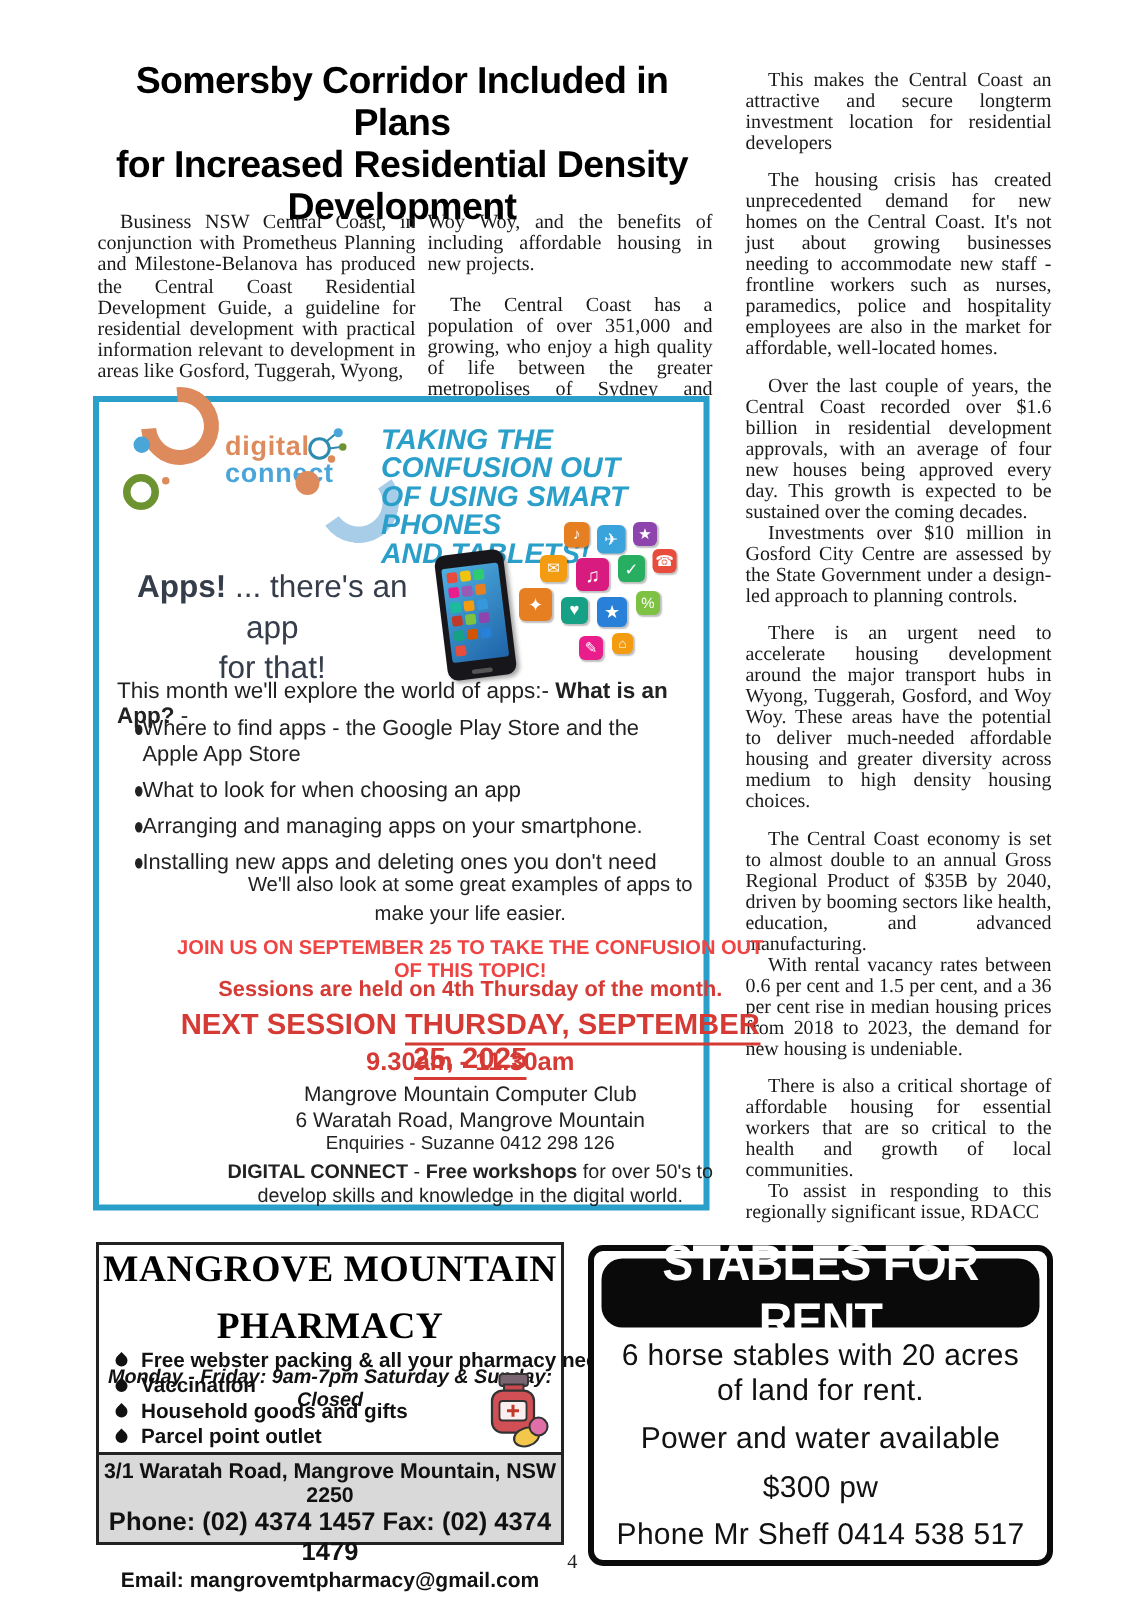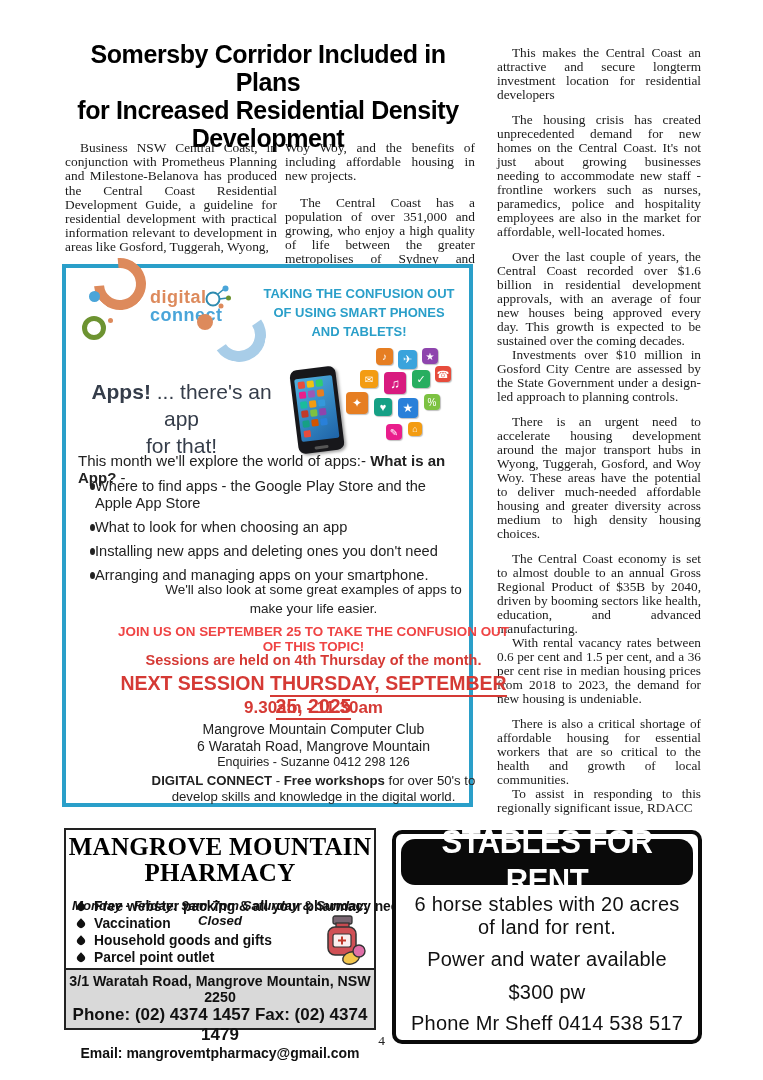--- a/index.html
+++ b/index.html
@@ -31,22 +31,22 @@
   .dot-blue{position:absolute;left:23px;top:23px;width:11px;height:11px;border-radius:50%;background:var(--logo-blue,#4aa5d9);}
   .logo-text{position:absolute;left:84px;top:20px;font-weight:700;font-size:18px;line-height:18px;letter-spacing:.5px;}
   .logo-digital{color:var(--logo-orange,#dd8a5c);}
   .logo-connect{color:var(--logo-blue,#4aa5d9);}
   .logo-net{position:absolute;left:138px;top:16px;}
   .donut-green{position:absolute;left:16px;top:48px;width:14px;height:14px;border:5px solid var(--green,#6d9331);border-radius:50%;}
   .dot-orange-tiny{position:absolute;left:42px;top:50px;width:5px;height:5px;border-radius:50%;background:var(--logo-orange,#dd8a5c);}
   .dot-orange{position:absolute;left:131px;top:46px;width:16px;height:16px;border-radius:50%;background:var(--logo-orange,#dd8a5c);}
   .arc-blue{position:absolute;left:146px;top:40px;width:32px;height:32px;border:11px solid var(--light-blue,#a8cde8);
             border-radius:50%;border-top-color:transparent;border-left-color:transparent;transform:rotate(10deg);}
-  .tagline{position:absolute;left:188px;top:16px;width:210px;text-align:center;color:var(--teal,#2a9fc9);
-           font-weight:700;font-size:13px;line-height:19px;}
+  .tagline{position:absolute;left:188px;top:16px;width:210px;color:var(--teal,#2a9fc9);
+           font-weight:700;font-size:19px;line-height:19px;font-style:italic;}
   .apps-head{position:absolute;left:8px;top:110px;width:215px;text-align:center;
              color:var(--navy,#353d4a);font-size:21px;line-height:27px;}
   .apps-head .b{font-weight:700;}
 
   .phone-wrap{position:absolute;left:212px;top:80px;width:185px;height:105px;}
   .phone{position:absolute;left:16px;top:20px;width:46px;height:84px;background:#17171b;border-radius:7px;
          transform:rotate(-7deg);box-shadow:2px 2px 3px rgba(0,0,0,.35);}
   .phone .screen{position:absolute;left:4px;top:9px;right:4px;bottom:12px;border-radius:2px;overflow:hidden;
          background:linear-gradient(145deg,#4fb0e0,#1e63a8);display:flex;flex-wrap:wrap;gap:2px;padding:3px;box-sizing:border-box;}
   .phone .screen i{width:7px;height:7px;border-radius:1.5px;display:block;}
@@ -212,46 +212,46 @@
       <div class="bi">
           <span class="mini-bullet"></span>
           <span>Where to find apps - the Google Play Store and the Apple App Store</span>
         </div>
       <div class="bi">
           <span class="mini-bullet"></span>
           <span>What to look for when choosing an app</span>
         </div>
       <div class="bi">
           <span class="mini-bullet"></span>
-          <span>Installing new apps and deleting ones you don't need</span>
+          <span>Arranging and managing apps on your smartphone.</span>
         </div>
       <div class="bi">
           <span class="mini-bullet"></span>
-          <span>Arranging and managing apps on your smartphone.</span>
+          <span>Installing new apps and deleting ones you don't need</span>
         </div>
     </div>
 
     <div class="center closing">
       <div>We'll also look at some great examples of apps to</div>
       <div>make your life easier.</div>
     </div>
     <div class="center join">JOIN US ON  SEPTEMBER 25 TO TAKE THE CONFUSION OUT OF THIS TOPIC!</div>
     <div class="center sessions">Sessions are held on 4th Thursday of the month.</div>
     <div class="center nextsession"><span>NEXT SESSION </span><span class="u">THURSDAY, SEPTEMBER 25,  2025</span></div>
     <div class="center timeline">9.30am - 11.30am</div>
     <div class="center venue1">Mangrove Mountain Computer Club</div>
     <div class="center venue2">6 Waratah Road, Mangrove Mountain</div>
     <div class="center venue3">Enquiries - Suzanne 0412 298 126</div>
     <div class="center footerline1"><span class="fb">DIGITAL CONNECT</span><span> - </span><span class="fb">Free workshops</span><span> for over 50's to</span></div>
     <div class="center footerline2">develop skills and knowledge in the digital world.</div>
   </section>
 
   <section class="pharm">
     <div class="pharm-title">MANGROVE MOUNTAIN</div>
-    <div class="pharm-title" style="margin-top:0">PHARMACY</div>
+    <div class="pharm-title" style="margin-top:12px">PHARMACY</div>
     <div class="pharm-hours">Monday - Friday: 9am-7pm   Saturday &amp; Sunday: Closed</div>
     <div class="pharm-list">
       <div class="pharm-item">
           <span class="drop"></span>
           <span>Free webster packing &amp; all your pharmacy needs</span>
         </div>
       <div class="pharm-item">
           <span class="drop"></span>
           <span>Vaccination</span>
         </div>

